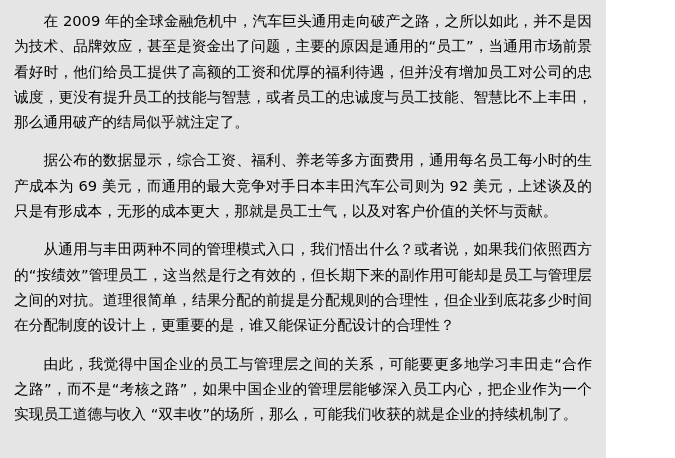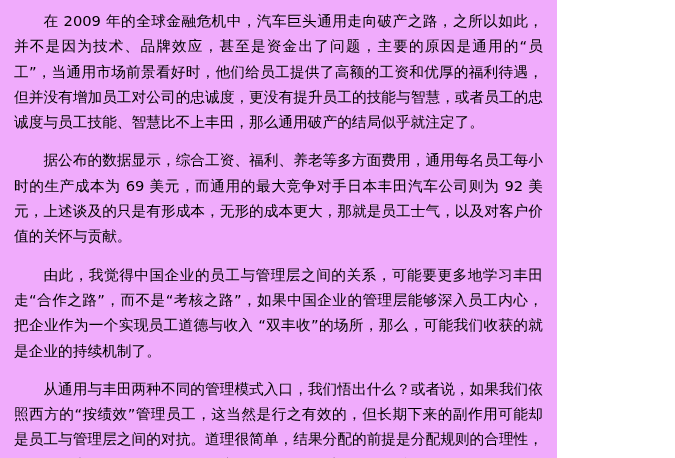--- a/index.html
+++ b/index.html
@@ -8,24 +8,24 @@
     background: #ffffff;
   }
   body {
     width: 675px;
     height: 458px;
     overflow: hidden;
     font-family: "DejaVu Sans", "Liberation Sans", sans-serif;
   }
   #document-page {
     box-sizing: border-box;
-    width: 557px;
+    width: 606px;
     height: 458px;
     padding: 8px 14px 0 14px;
-    background: #f0abfc;
+    background: #e5e5e5;
   }
   .para {
     margin: 0 0 13px 0;
     font-size: 14.7px;
     line-height: 25.3px;
     color: #000000;
     text-align: justify;
     text-justify: inter-ideograph;
     text-indent: 2em;
     letter-spacing: 0px;
@@ -34,15 +34,15 @@
   .para:last-child {
     margin-bottom: 0;
   }
 </style>
 </head>
 <body>
 
 <div id="document-page">
   <p class="para">在 2009 年的全球金融危机中，汽车巨头通用走向破产之路，之所以如此，并不是因为技术、品牌效应，甚至是资金出了问题，主要的原因是通用的“员工”，当通用市场前景看好时，他们给员工提供了高额的工资和优厚的福利待遇，但并没有增加员工对公司的忠诚度，更没有提升员工的技能与智慧，或者员工的忠诚度与员工技能、智慧比不上丰田，那么通用破产的结局似乎就注定了。</p>
   <p class="para">据公布的数据显示，综合工资、福利、养老等多方面费用，通用每名员工每小时的生产成本为 69 美元，而通用的最大竞争对手日本丰田汽车公司则为 92 美元，上述谈及的只是有形成本，无形的成本更大，那就是员工士气，以及对客户价值的关怀与贡献。</p>
+  <p class="para">从通用与丰田两种不同的管理模式入口，我们悟出什么？或者说，如果我们依照西方的“按绩效”管理员工，这当然是行之有效的，但长期下来的副作用可能却是员工与管理层之间的对抗。道理很简单，结果分配的前提是分配规则的合理性，但企业到底花多少时间在分配制度的设计上，更重要的是，谁又能保证分配设计的合理性？</p>
   <p class="para">由此，我觉得中国企业的员工与管理层之间的关系，可能要更多地学习丰田走“合作之路”，而不是“考核之路”，如果中国企业的管理层能够深入员工内心，把企业作为一个实现员工道德与收入 “双丰收”的场所，那么，可能我们收获的就是企业的持续机制了。</p>
-  <p class="para">从通用与丰田两种不同的管理模式入口，我们悟出什么？或者说，如果我们依照西方的“按绩效”管理员工，这当然是行之有效的，但长期下来的副作用可能却是员工与管理层之间的对抗。道理很简单，结果分配的前提是分配规则的合理性，但企业到底花多少时间在分配制度的设计上，更重要的是，谁又能保证分配设计的合理性？</p>
 </div>
 
 </body></html>

